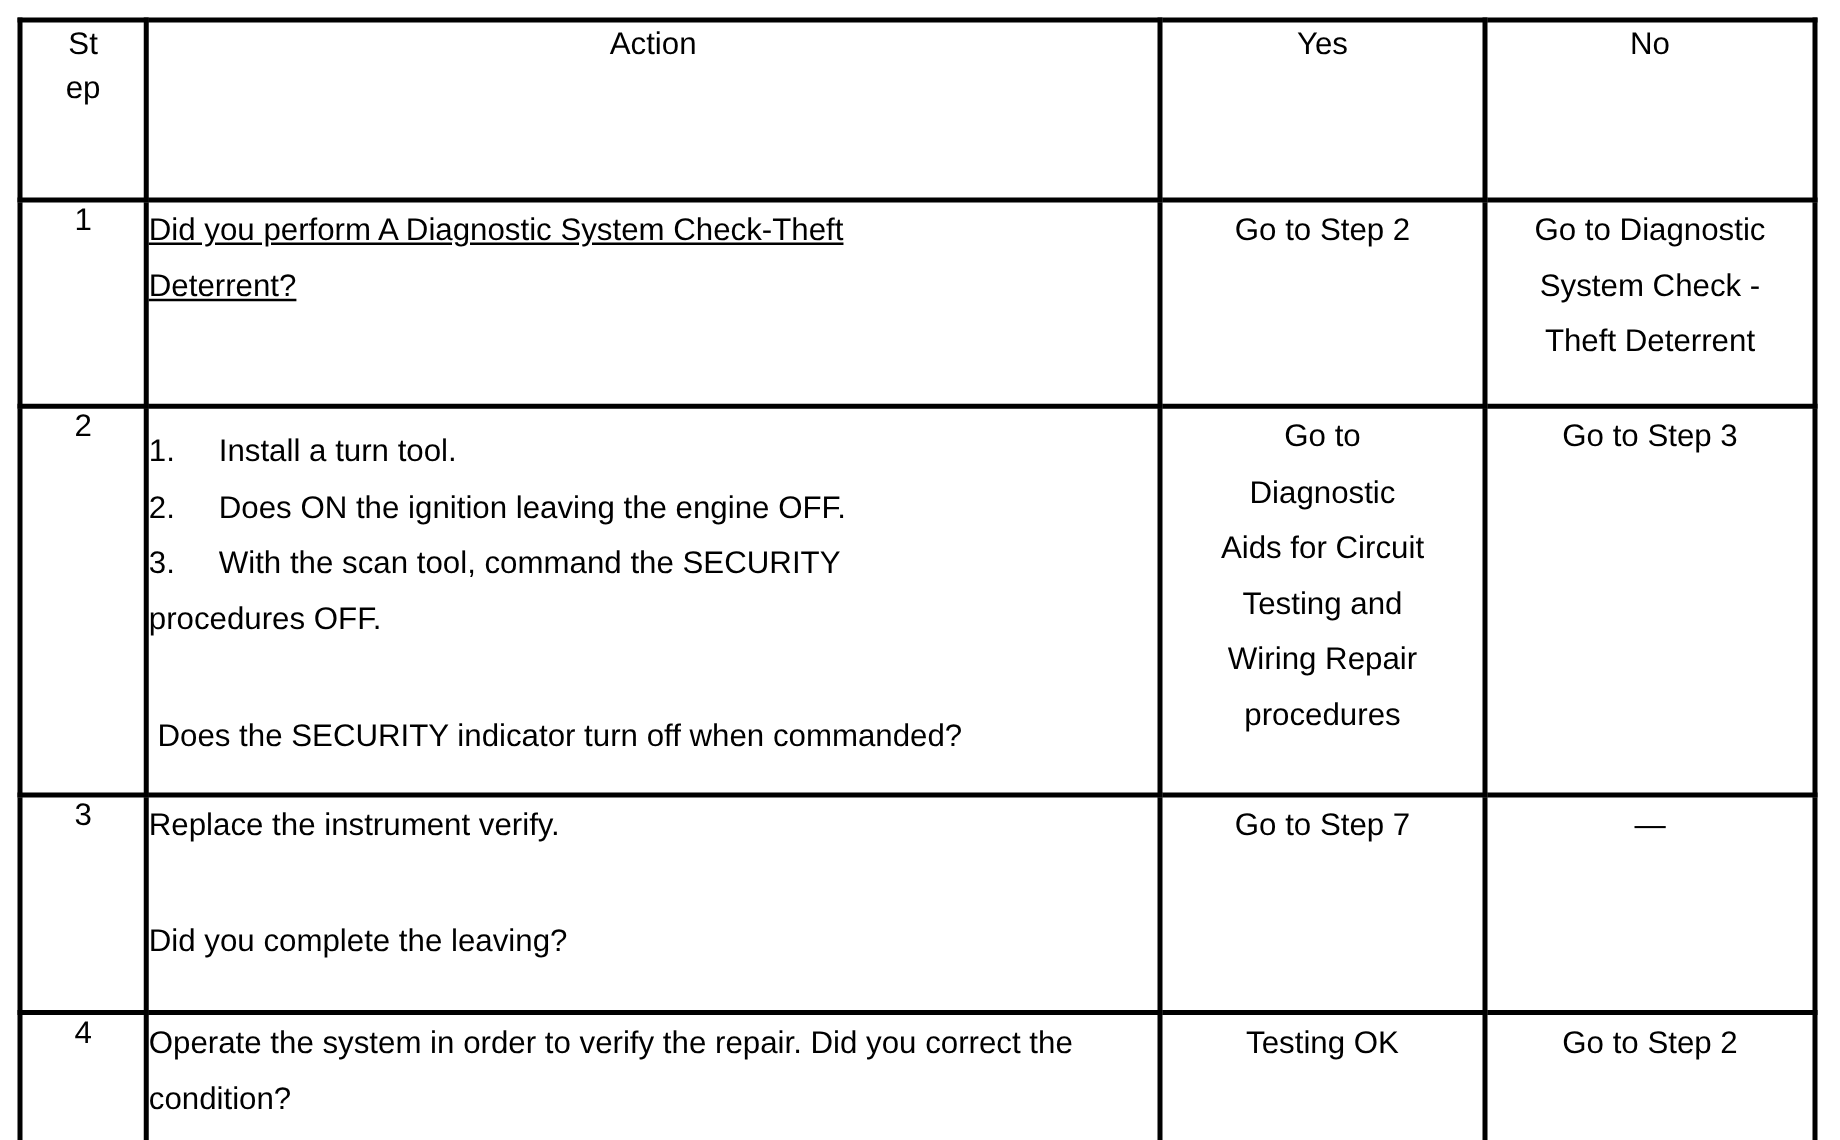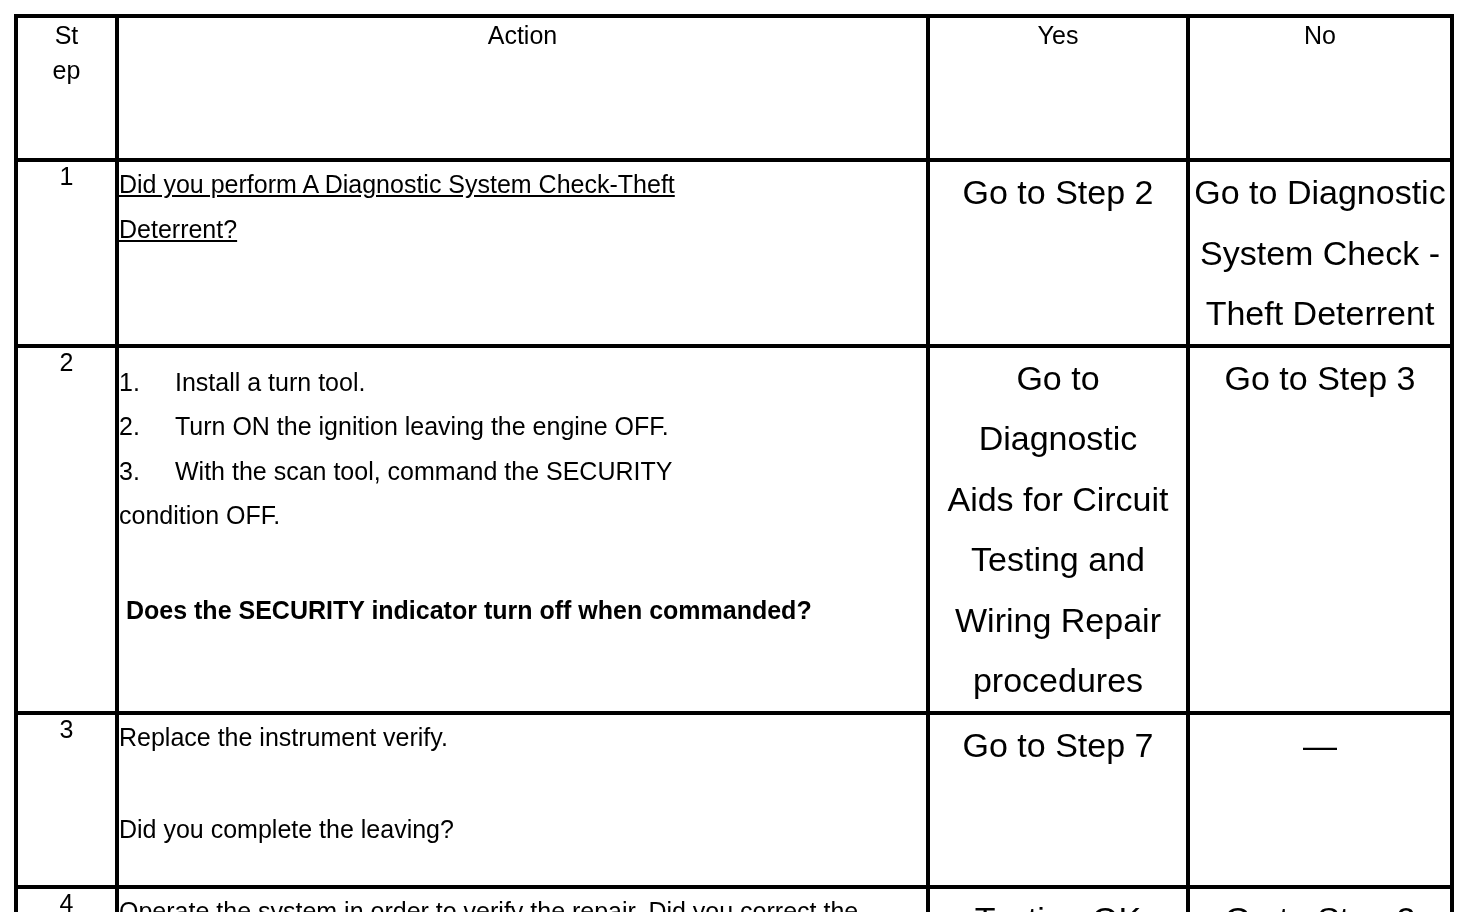--- a/index.html
+++ b/index.html
@@ -74,21 +74,21 @@
   .action-cell {
     vertical-align: top;
     font-size: 25px;
     line-height: 1.78;
     padding: 14px 10px 10px 16px;
     text-align: left;
   }
 
   .yn-cell {
     text-align: center;
-    font-size: 34px;
+    font-size: 25px;
     line-height: 1.78;
     padding: 10px 8px;
   }
   .yn-bottom { vertical-align: bottom; padding-bottom: 18px; }
   .yn-top    { vertical-align: top;    padding-top: 12px; }
 
   .yn-cell .ln { display: block; }
 
   
   .row1 .action-cell { height: 161px; text-decoration: underline; }
@@ -106,21 +106,21 @@
     position: absolute;
     left: 0;
     top: 0;
     width: 38px;
     text-align: left;
   }
   .hang-cont {
     line-height: 1.78;
   }
   .q-gap { height: 50px; }
-  .q-line { line-height: 1.78; font-weight: bold; }
+  .q-line { line-height: 1.78; }
 
   
   .row3 .action-cell { height: 170px; }
   .r3-gap { height: 48px; }
 
   
   .row4 .action-cell { height: 114px; }
 
   .nbsp-lead { white-space: pre-wrap; }
 </style>
@@ -169,28 +169,28 @@
       <tr class="row2">
         <td class="step-cell">2</td>
         <td class="action-cell">
           <ol class="olist">
             <li>
               <span class="num">1.</span>
               <span>Install a turn tool.</span>
             </li>
             <li>
               <span class="num">2.</span>
-              <span>Turn ON the ignition leaving the engine OFF.</span>
+              <span>Does ON the ignition leaving the engine OFF.</span>
             </li>
             <li>
               <span class="num">3.</span>
               <span>With the scan tool, command the SECURITY</span>
             </li>
           </ol>
-          <div class="hang-cont">condition OFF.</div>
+          <div class="hang-cont">procedures OFF.</div>
           <div class="q-gap"></div>
           <div class="q-line nbsp-lead"> Does the SECURITY indicator turn off when commanded?</div>
         </td>
         <td class="yn-cell yn-top">
           <span class="ln">Go to</span>
           <span class="ln">Diagnostic</span>
           <span class="ln">Aids for Circuit</span>
           <span class="ln">Testing and</span>
           <span class="ln">Wiring Repair</span>
           <span class="ln">procedures</span>

